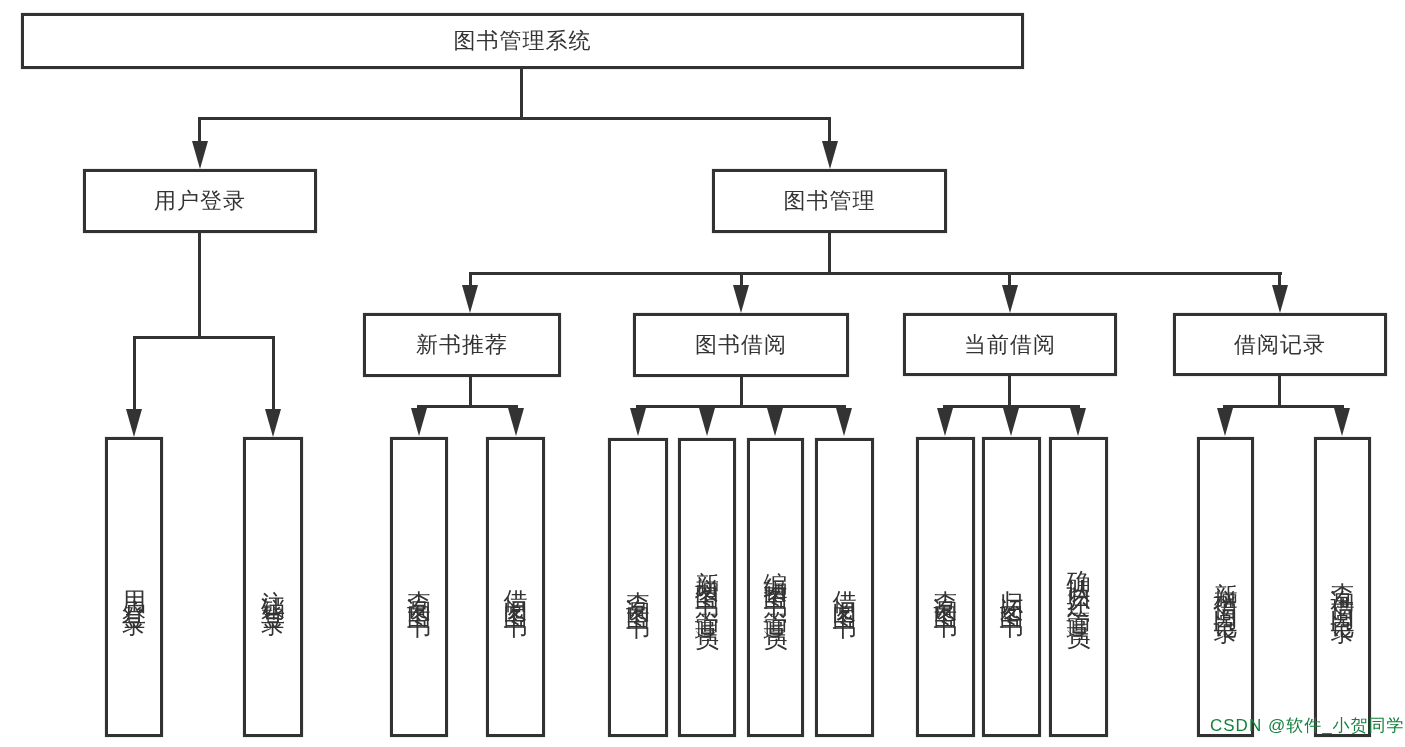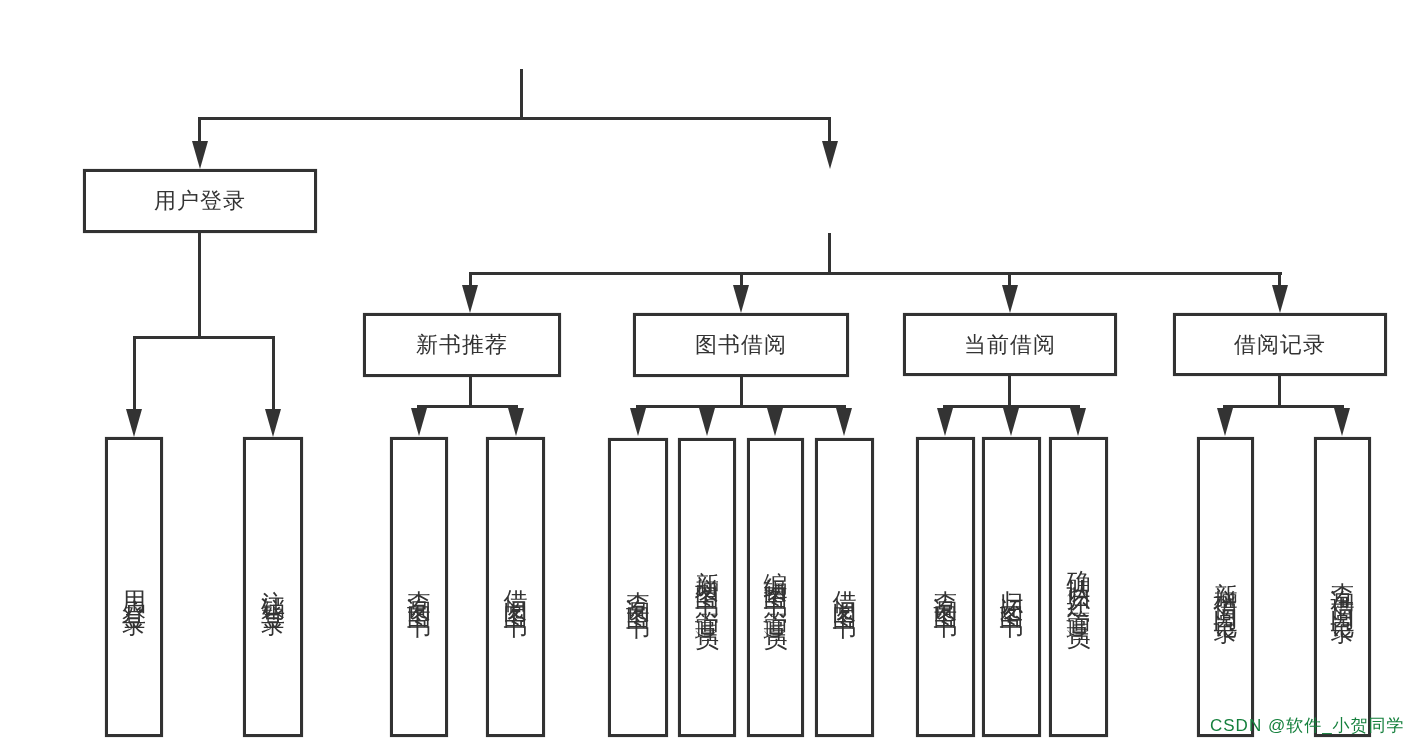--- a/index.html
+++ b/index.html
@@ -26,30 +26,36 @@
   }
   .watermark{
     position:absolute;font-size:17px;color:#15803d;letter-spacing:1px;white-space:nowrap;margin-left:20px;
   }
 </style>
 </head>
 <body>
 
 <div id="canvas">
 
+  <div class="box" style="left:21px;top:13px;width:1003px;height:56px">
+    <span>图书管理系统</span>
+  </div>
 
   <div class="line" style="left:520px;top:69px;width:3px;height:49px"></div>
   <div class="line" style="left:198px;top:117px;width:633px;height:3px"></div>
   <div class="line" style="left:198px;top:119px;width:3px;height:24px"></div>
   <div class="arrow" style="left:192px;top:141px"></div>
   <div class="line" style="left:828px;top:119px;width:3px;height:24px"></div>
   <div class="arrow" style="left:822px;top:141px"></div>
 
   <div class="box" style="left:83px;top:169px;width:234px;height:64px">
     <span>用户登录</span>
+  </div>
+  <div class="box" style="left:712px;top:169px;width:235px;height:64px">
+    <span>图书管理</span>
   </div>
 
   <div class="line" style="left:198px;top:233px;width:3px;height:104px"></div>
   <div class="line" style="left:133px;top:336px;width:142px;height:3px"></div>
   <div class="line" style="left:133px;top:338px;width:3px;height:72px"></div>
   <div class="arrow" style="left:126px;top:409px"></div>
   <div class="line" style="left:272px;top:338px;width:3px;height:72px"></div>
   <div class="arrow" style="left:265px;top:409px"></div>
 
   <div class="line" style="left:828px;top:233px;width:3px;height:41px"></div>

